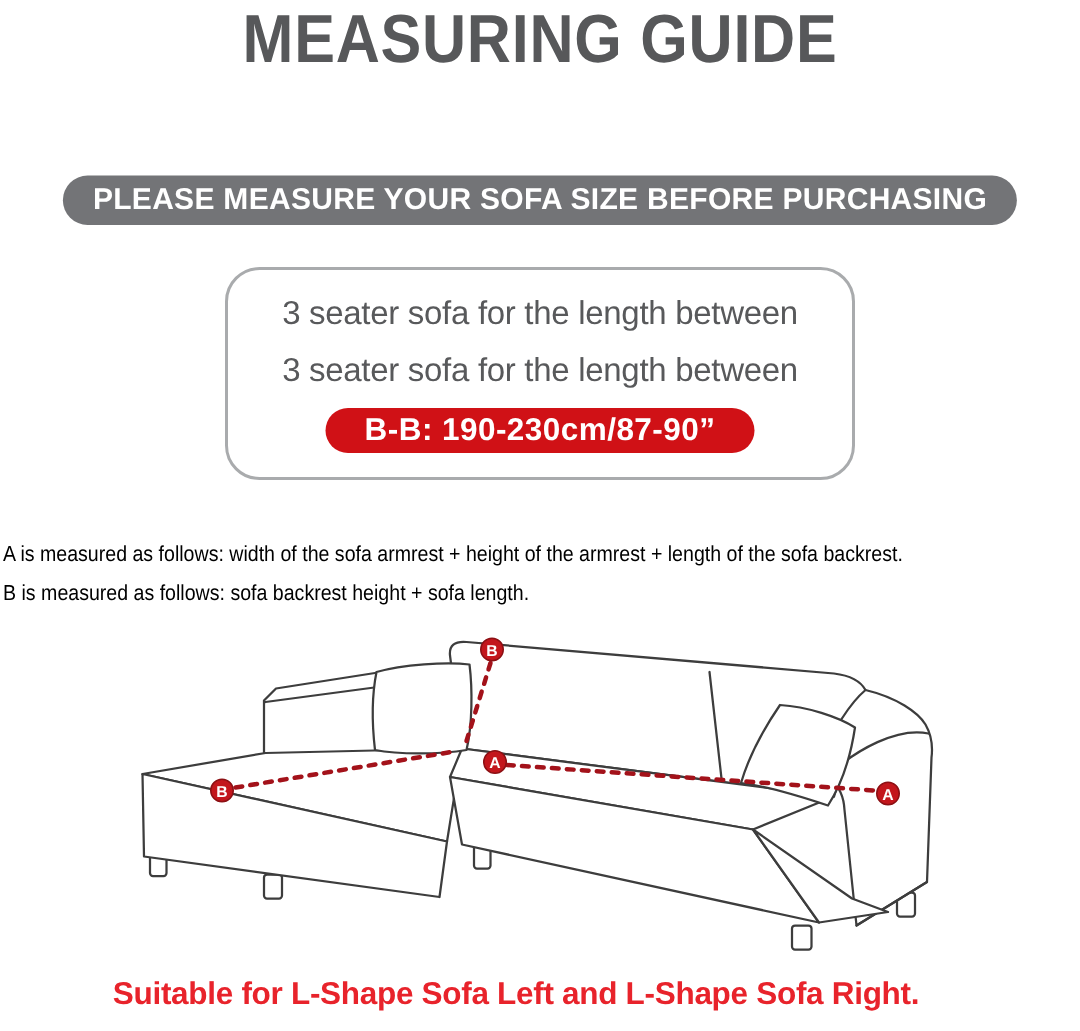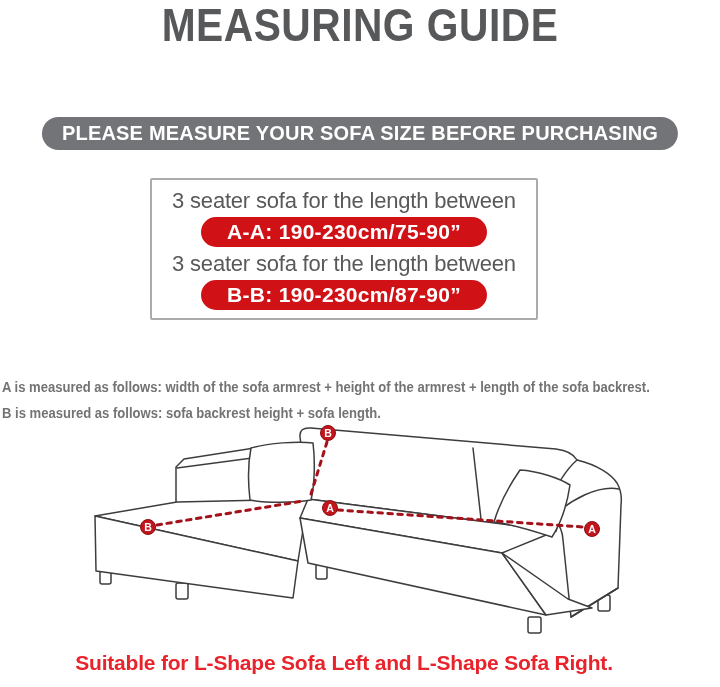--- a/index.html
+++ b/index.html
@@ -11,51 +11,50 @@
     position:absolute;top:0;left:0;width:720px;text-align:center;
     font-size:42px;font-weight:bold;color:#57585a;letter-spacing:.5px;
     transform:scale(.97,1.08);transform-origin:center top;white-space:nowrap;
   }
   .banner{
     position:absolute;top:105px;left:50%;transform:translateX(-50%);
     background:#737477;color:#fff;font-weight:bold;font-size:20px;
     padding:5px 20px;border-radius:19px;white-space:nowrap;letter-spacing:.2px;margin-top:12px;
   }
   .size-box{
-    position:absolute;top:178px;left:150px;width:388px;height:142px;
-    border:2px solid #a9abad;border-radius:2px;box-sizing:border-box;
+    position:absolute;top:178px;left:150px;width:420px;height:142px;
+    border:2px solid #a9abad;border-radius:23px;box-sizing:border-box;
     display:flex;flex-direction:column;align-items:center;justify-content:space-evenly;
     padding:4px 13px;
   }
   .size-line{font-size:22px;color:#58595b;letter-spacing:-.2px;white-space:nowrap;}
   .size-badge{
     background:#d01116;color:#fff;font-weight:bold;font-size:21px;
     padding:3px 26px;border-radius:17px;white-space:nowrap;letter-spacing:.3px;
   }
-  .notes{position:absolute;top:374px;left:2px;width:716px;color:#737373;font-weight:bold;}
+  .notes{position:absolute;top:357px;left:2px;width:716px;color:#000000;font-weight:normal;}
   .note-line{
     font-size:14.5px;line-height:26px;white-space:nowrap;
     transform:scaleX(.9);transform-origin:left center;width:795px;
   }
   .sofa-wrap{position:absolute;top:415px;left:0;width:720px;height:236px;}
   .footer{
     position:absolute;top:651px;left:0;width:688px;text-align:center;
     color:#e8232b;font-weight:bold;font-size:21px;letter-spacing:-.2px;white-space:nowrap;
   }
 </style>
 </head>
 <body>
 
 <div class="title">MEASURING GUIDE</div>
 
 <div class="banner">PLEASE MEASURE YOUR SOFA SIZE BEFORE PURCHASING</div>
 
 <div class="size-box">
   <div class="size-line">3 seater sofa for the length between</div>
-  <div class="size-badge">A-A:  190-230cm/75-90”</div>
   <div class="size-line">3 seater sofa for the length between</div>
   <div class="size-badge">B-B:  190-230cm/87-90”</div>
 </div>
 
 <div class="notes">
   <div class="note-line">A is measured as follows: width of the sofa armrest + height of the armrest + length of the sofa backrest.</div>
   <div class="note-line">B is measured as follows: sofa backrest height + sofa length.</div>
 </div>
 
 <div class="sofa-wrap">

